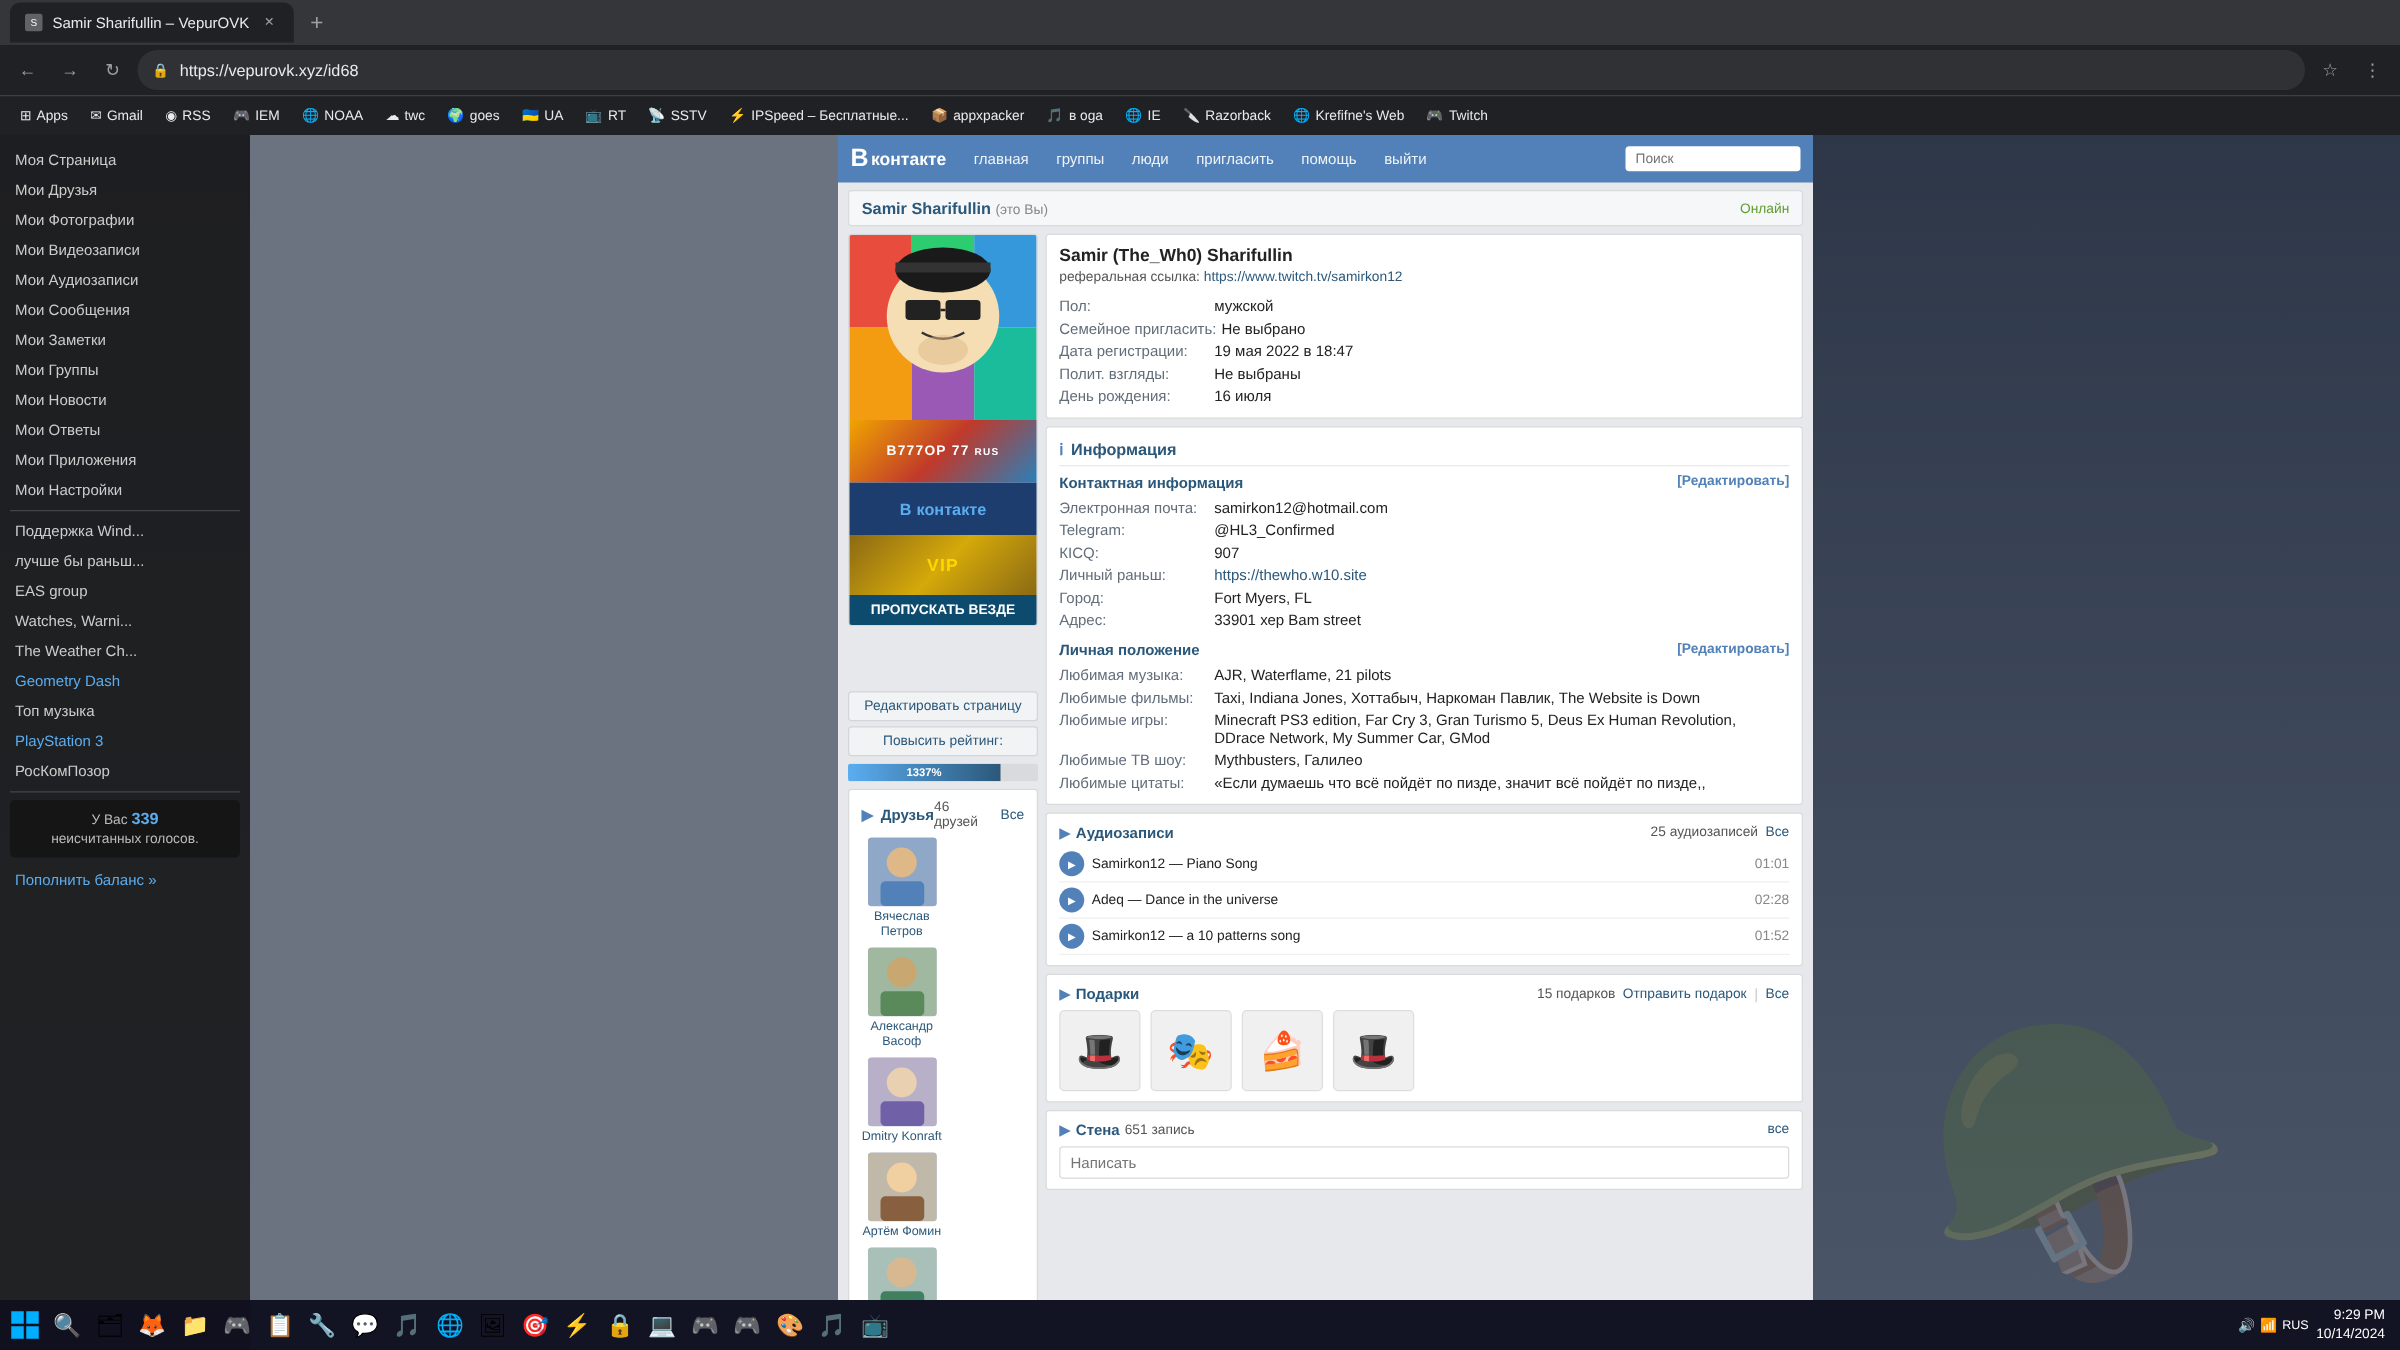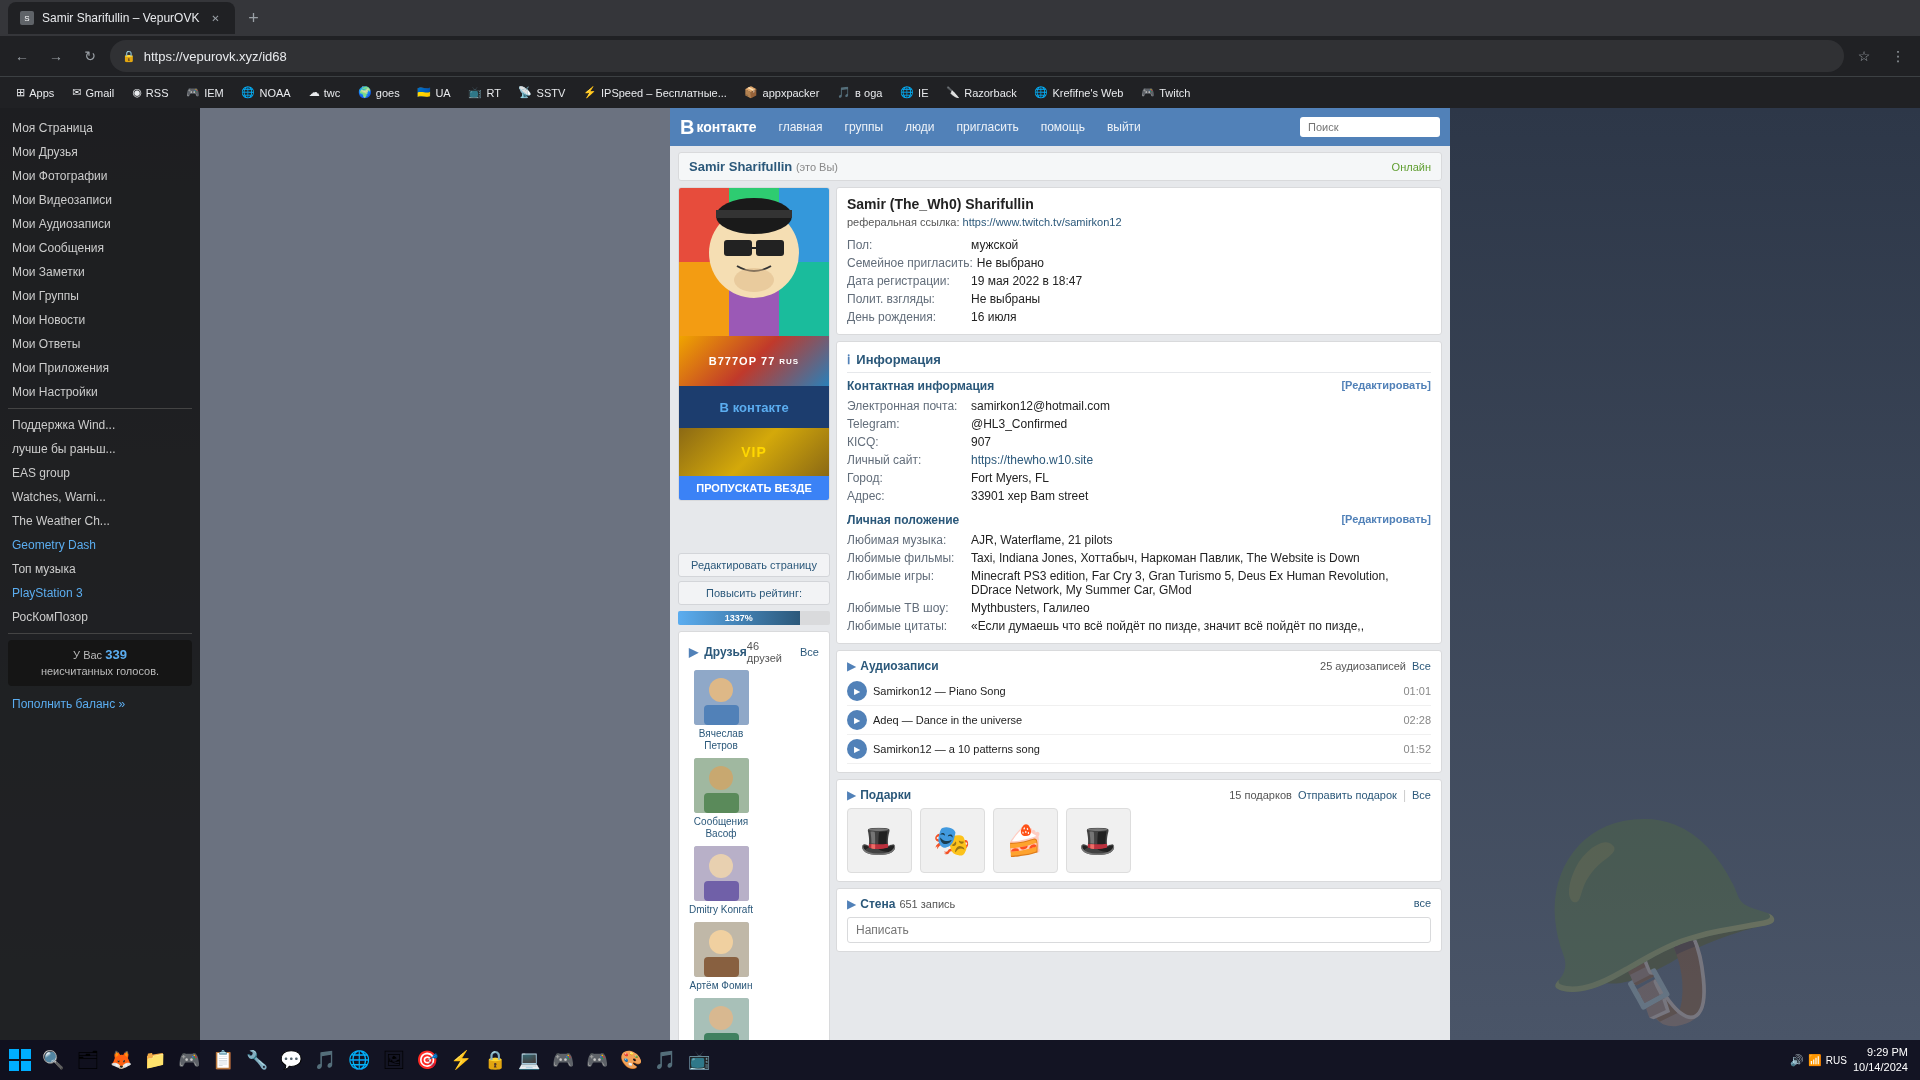--- a/index.html
+++ b/index.html
@@ -276,21 +276,21 @@
       height: 48px;
       display: flex;
       align-items: center;
       justify-content: center;
       color: #ffd700;
       font-size: 14px;
       font-weight: bold;
       letter-spacing: 1px;
     }
     .profile-pusk {
-      background: #3b82f6;
+      background: #0c4a6e;
       padding: 6px 8px;
       text-align: center;
       color: white;
       font-size: 11px;
       font-weight: bold;
       cursor: pointer;
     }
 
     .profile-actions {
       display: flex;
@@ -850,21 +850,21 @@
                   <span class="friend-name">Вячеслав Петров</span>
                 </div>
                 <div class="friend-item">
                   <div class="friend-avatar">
                     <svg width="55" height="55" viewBox="0 0 55 55">
                         <rect width="55" height="55" fill="#a0b8a0"></rect>
                         <circle cx="27" cy="20" r="12" fill="#c8a870"></circle>
                         <rect x="10" y="35" width="35" height="20" rx="4" fill="#5a8a5a"></rect>
                       </svg>
                   </div>
-                  <span class="friend-name">Сообщения Васоф</span>
+                  <span class="friend-name">Александр Васоф</span>
                 </div>
                 <div class="friend-item">
                   <div class="friend-avatar">
                     <svg width="55" height="55" viewBox="0 0 55 55">
                         <rect width="55" height="55" fill="#b8b0c8"></rect>
                         <circle cx="27" cy="20" r="12" fill="#e8d0b0"></circle>
                         <rect x="10" y="35" width="35" height="20" rx="4" fill="#7060a8"></rect>
                       </svg>
                   </div>
                   <span class="friend-name">Dmitry Konraft</span>
@@ -942,21 +942,21 @@
               </div>
               <div class="info-row">
                 <span class="info-label">Telegram:</span>
                 <span class="info-value">@HL3_Confirmed</span>
               </div>
               <div class="info-row">
                 <span class="info-label">КICQ:</span>
                 <span class="info-value">907</span>
               </div>
               <div class="info-row">
-                <span class="info-label">Личный сайт:</span>
+                <span class="info-label">Личный раньш:</span>
                 <span class="info-value" style="color:#2b587a;cursor:pointer;">https://thewho.w10.site</span>
               </div>
               <div class="info-row">
                 <span class="info-label">Город:</span>
                 <span class="info-value">Fort Myers, FL</span>
               </div>
               <div class="info-row">
                 <span class="info-label">Адрес:</span>
                 <span class="info-value">33901 хер Bam street</span>
               </div>

